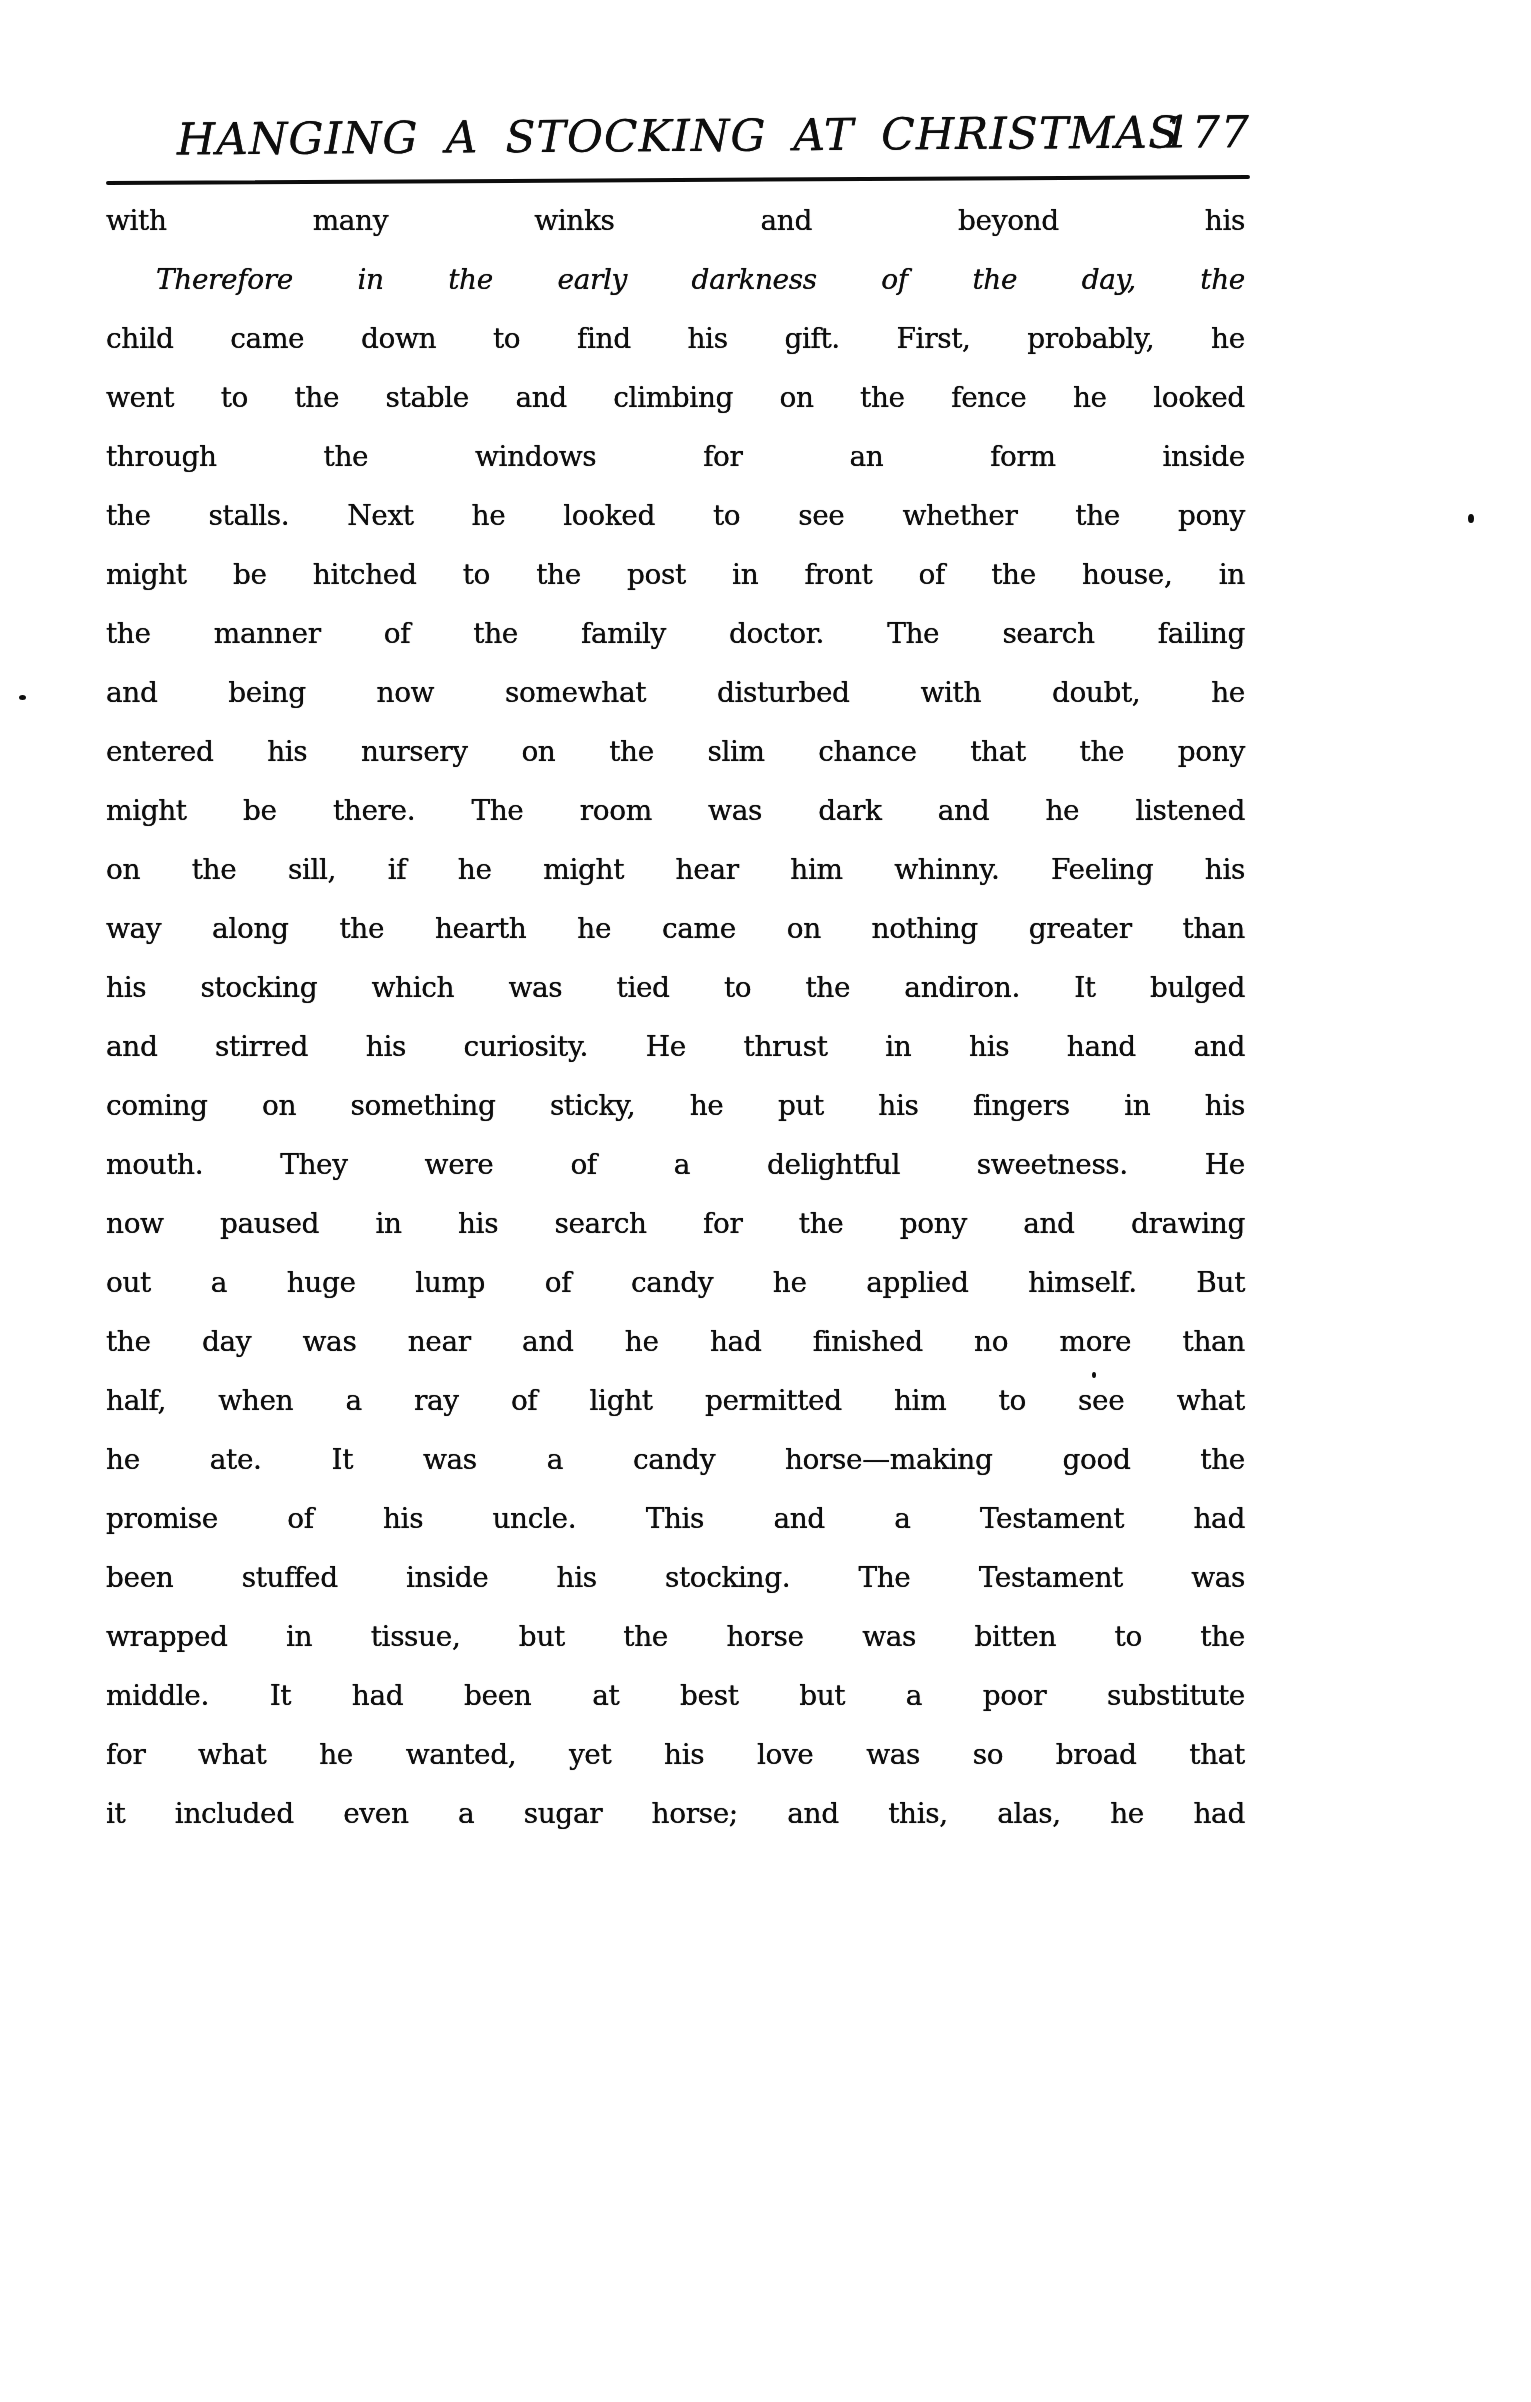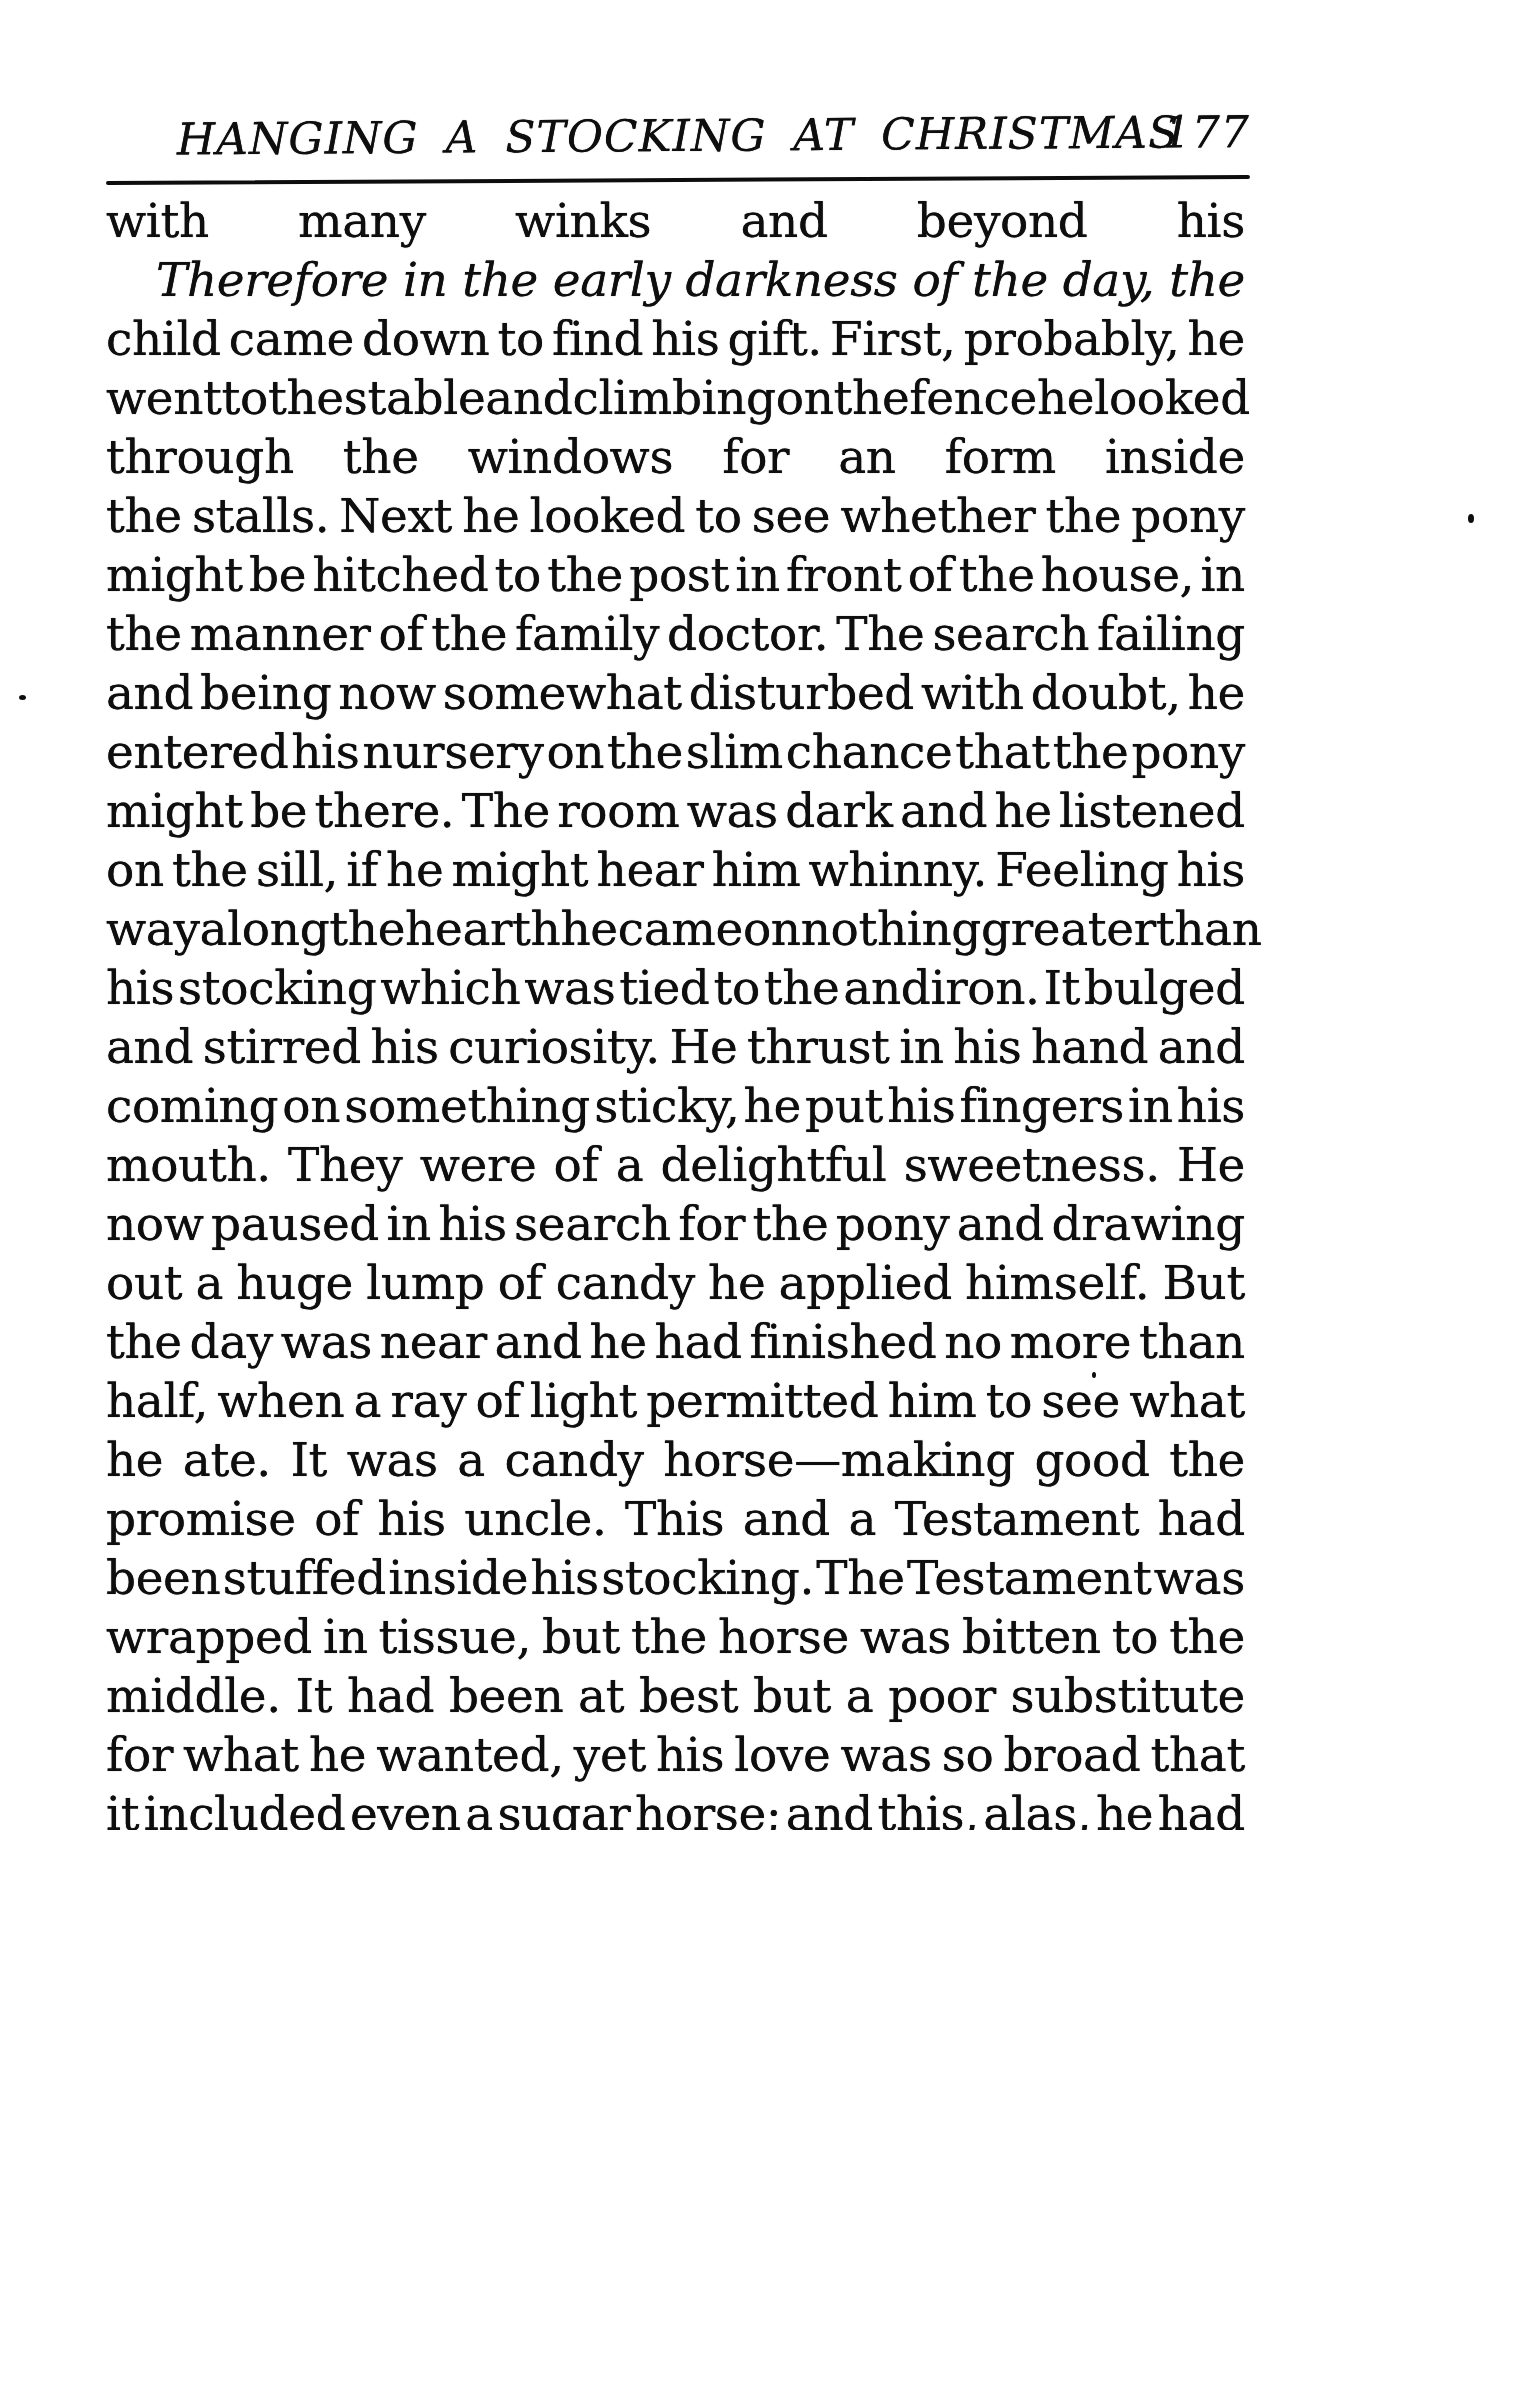--- a/index.html
+++ b/index.html
@@ -47,21 +47,21 @@
     height: 4px;
     background: #0d0d0d;
     border-radius: 2px;
     transform: rotate(-0.3deg);
   }
   .body-text {
     position: absolute;
     left: 106px;
     top: 191px;
     width: 1139px;
-    font-size: 47px;
+    font-size: 28px;
     line-height: 59px;
     letter-spacing: -0.4px;
     text-shadow: 0 0 0.7px currentColor;
   }
   .line {
     height: 59px;
     white-space: nowrap;
   }
   .line.just {
     display: flex;

